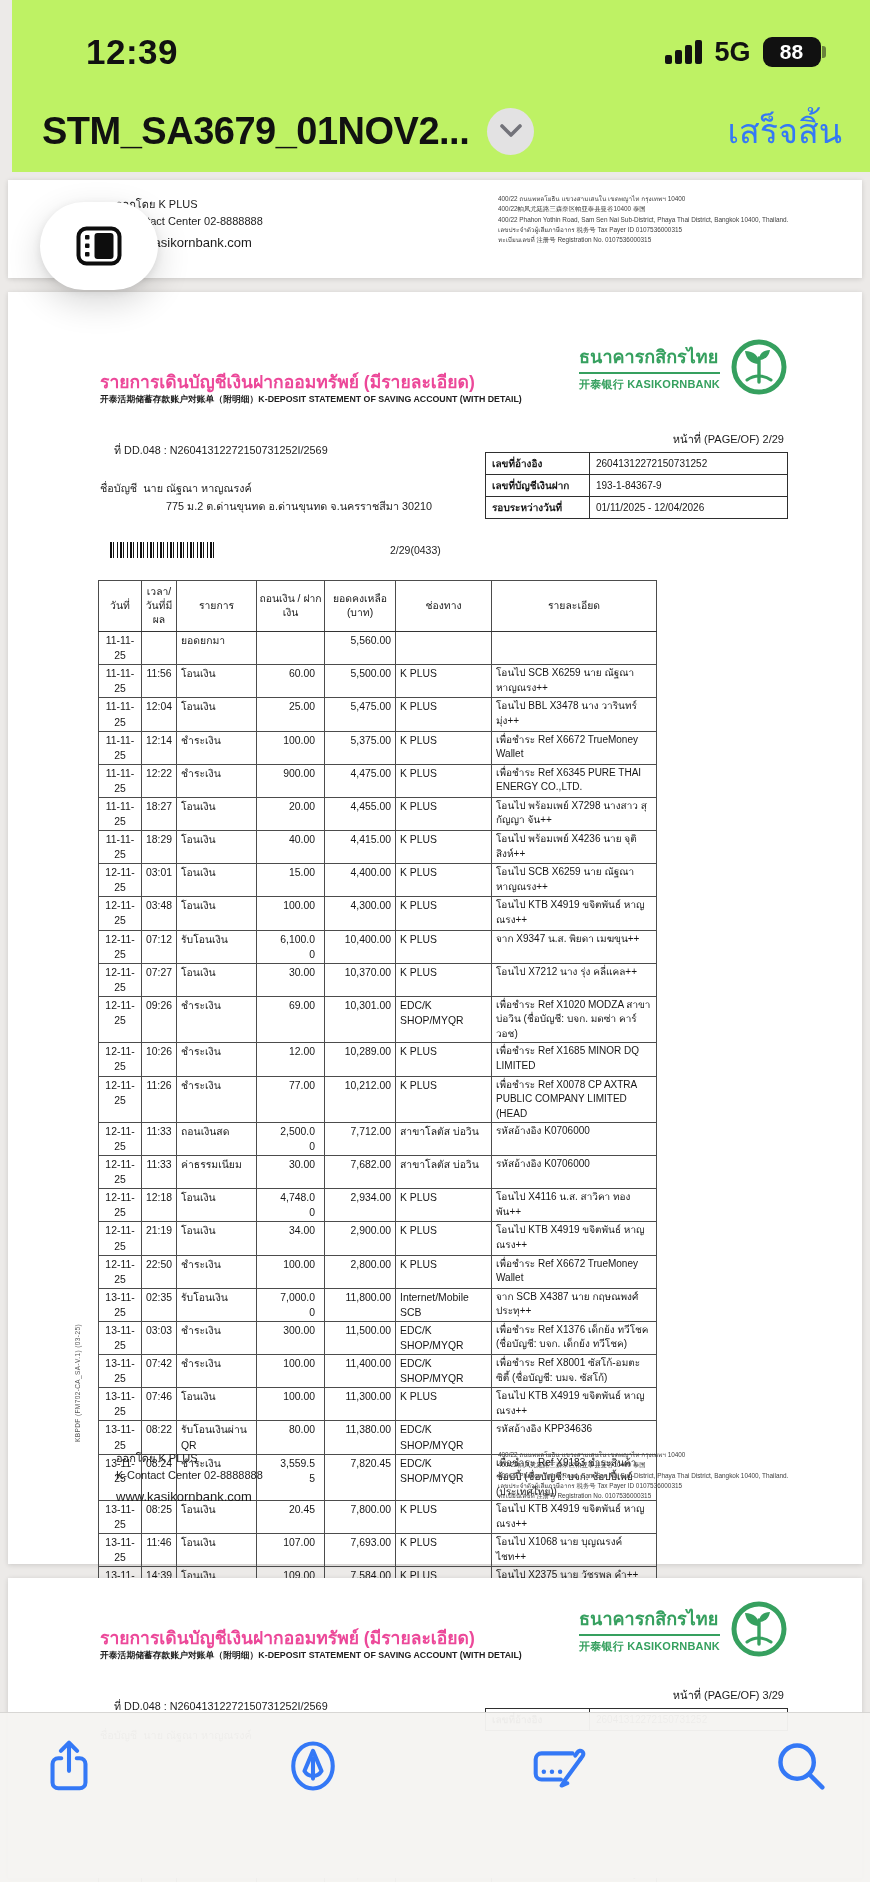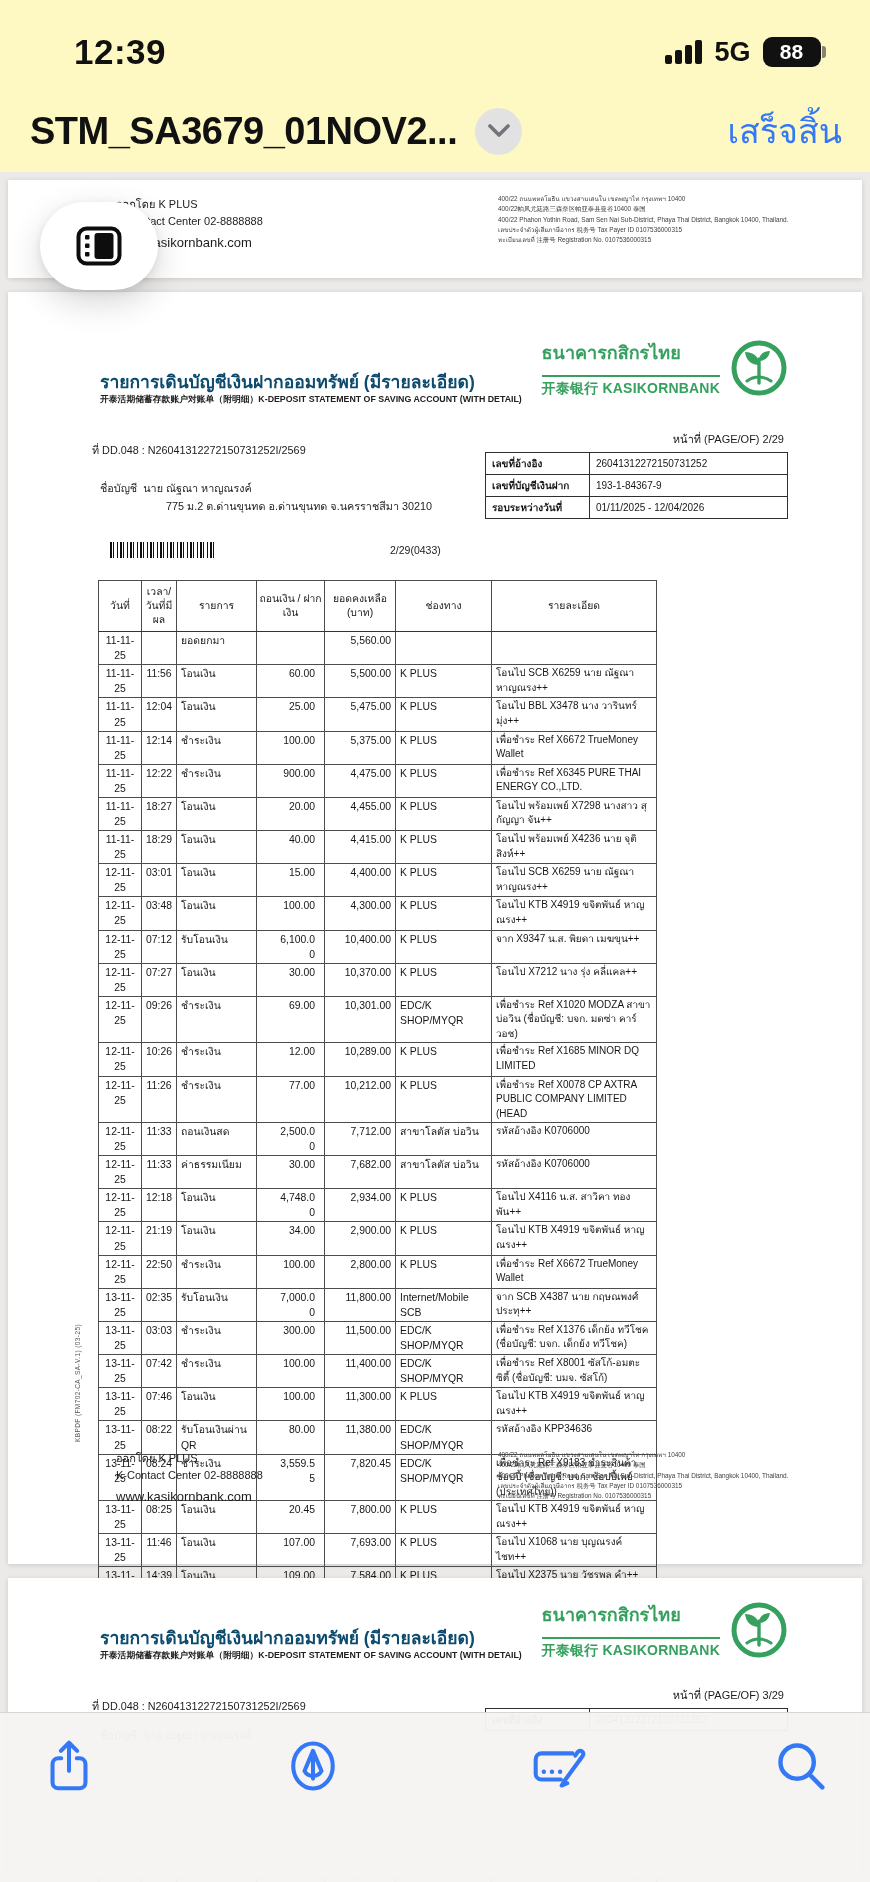--- a/index.html
+++ b/index.html
@@ -4,21 +4,21 @@
 <style>
   * { margin:0; padding:0; box-sizing:border-box; }
   html,body { width:870px; height:1882px; }
   body{
     position:relative; overflow:hidden;
     background:#eceae8;
     font-family:"Liberation Sans","DejaVu Sans",sans-serif;
     color:#111;
   }
   
-  .top-chrome{ position:absolute; top:0; left:0; right:0; height:172px; background:#fef9c3; z-index:6; }
+  .top-chrome{ position:absolute; top:0; left:12px; right:0; height:172px; background:#bef264; z-index:6; }
   .status-bar{ position:absolute; top:0; left:0; right:0; height:90px; display:flex; align-items:center; padding:14px 44px 0 74px; }
   .sb-time{ font-size:35px; font-weight:700; letter-spacing:.5px; }
   .sb-right{ margin-left:auto; display:flex; align-items:center; gap:12px; }
   .signal{ display:flex; align-items:flex-end; gap:3px; height:24px; }
   .signal i{ display:block; width:7px; background:#111; border-radius:2px; }
   .signal i:nth-child(1){height:9px}.signal i:nth-child(2){height:14px}
   .signal i:nth-child(3){height:19px}.signal i:nth-child(4){height:24px}
   .sb-net{ font-size:27px; font-weight:600; }
   .battery{ display:flex; align-items:center; }
   .battery .body{ width:58px; height:30px; background:#111; border-radius:9px; color:#fff;
@@ -38,28 +38,28 @@
   
   .issuer{ position:absolute; left:108px; font-size:11px; font-weight:500; color:#1c1c1c; line-height:1.55; }
   .issuer .www{ font-size:13px; margin-top:3px; }
   .addr-block{ position:absolute; right:72px; width:292px; font-size:6.4px; color:#404040; line-height:1.6; }
   
   .pill{ position:absolute; left:40px; top:202px; z-index:5; display:flex; align-items:center; gap:18px;
     background:#fff; border-radius:54px; padding:24px 36px;
     box-shadow:0 12px 34px rgba(0,0,0,.16), 0 2px 8px rgba(0,0,0,.08);
     font-size:39px; font-weight:700; color:#0d0d0d; }
   
-  .doc-title{ position:absolute; left:92px; top:76px; font-size:17.5px; font-weight:700; color:#0c4a6e; }
+  .doc-title{ position:absolute; left:92px; top:76px; font-size:17.5px; font-weight:700; color:#ec4899; }
   .doc-subtitle{ position:absolute; left:92px; top:102px; font-size:8.8px; font-weight:700; color:#202020; }
   .bank-logo{ position:absolute; right:74px; top:46px; display:flex; align-items:center; gap:10px; }
   .bank-names{ text-align:left; }
-  .bank-name-th{ font-size:18px; font-weight:700; color:#36a05f; border-bottom:2px solid #36a05f; padding-bottom:8px; }
-  .bank-name-sub{ font-size:14px; font-weight:700; color:#36a05f; margin-top:3px; letter-spacing:.2px;}
+  .bank-name-th{ font-size:18px; font-weight:700; color:#36a05f; border-bottom:2px solid #36a05f; padding-bottom:1px; }
+  .bank-name-sub{ font-size:11px; font-weight:700; color:#36a05f; margin-top:3px; letter-spacing:.2px;}
   .page-of{ position:absolute; right:78px; top:138px; font-size:11px; color:#1c1c1c; }
-  .doc-no{ position:absolute; left:84px; top:150px; font-size:10.8px; color:#1c1c1c; }
+  .doc-no{ position:absolute; left:106px; top:150px; font-size:10.8px; color:#1c1c1c; }
   .account{ position:absolute; left:92px; top:187px; font-size:10.8px; line-height:1.7; color:#1c1c1c; }
   .account .addr{ margin-left:66px; }
   
   .info-table{ position:absolute; right:74px; top:160px; border-collapse:collapse; font-size:10px; color:#161616;}
   .info-table td{ border:1px solid #2f2f2f; padding:3px 6px; }
   .info-table td.lbl{ width:104px; font-weight:700; }
   .info-table td.val{ width:198px; }
   
   .barcode-row{ position:absolute; left:102px; top:250px; display:flex; align-items:center; }
   .barcode{ width:104px; height:16px;

